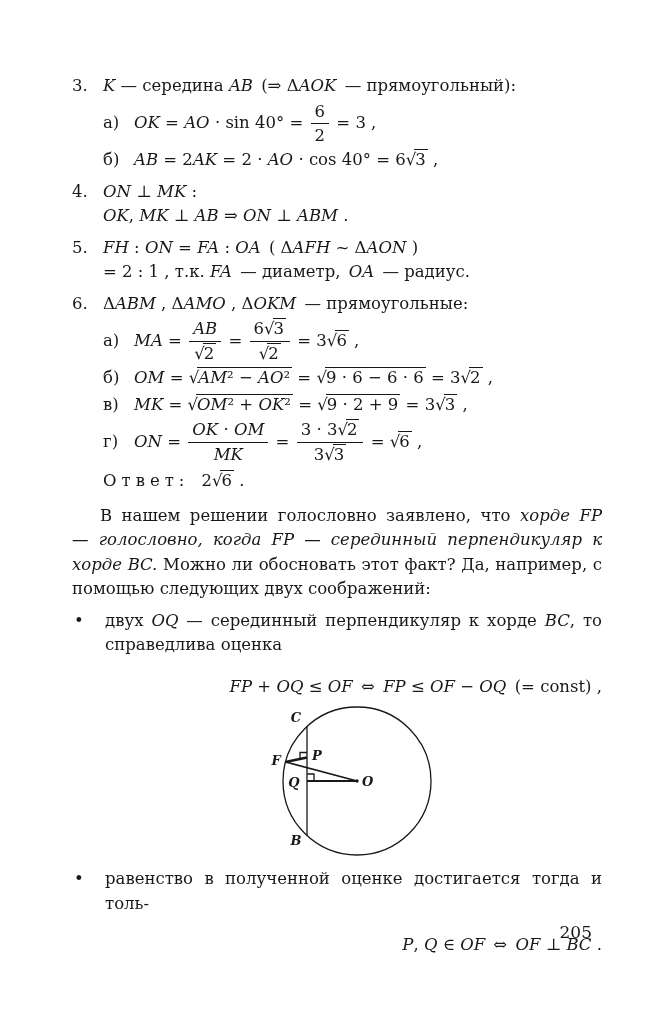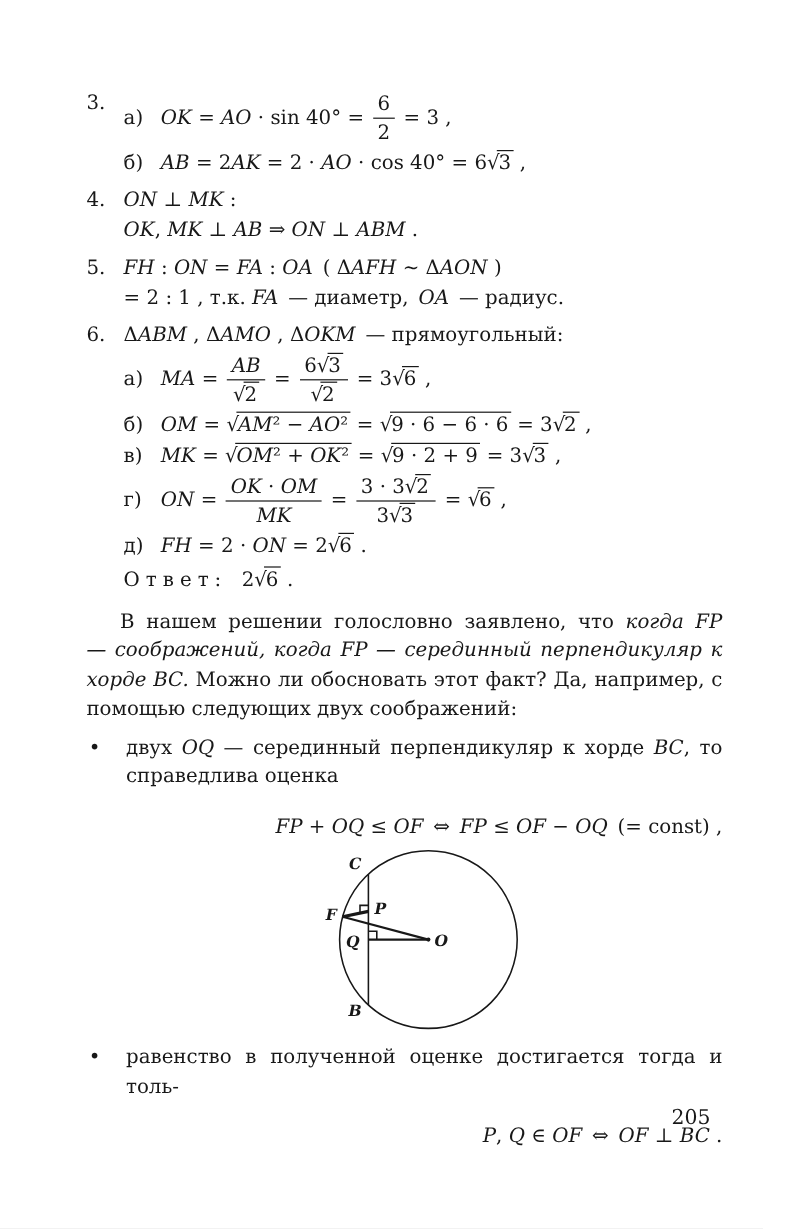--- a/index.html
+++ b/index.html
@@ -56,20 +56,21 @@
 </style>
 </head>
 <body>
 
 <main class="page">
   <div class="content">
 
     <div class="step">
       <span class="step-num">3.</span>
       <div class="step-body">
+        <div class="line math"><span class="it">K</span><span class="rm"> — середина </span><span class="it">AB</span><span class="rm"> (⇒ Δ</span><span class="it">AOK</span><span class="rm"> — прямоугольный):</span></div>
         <div class="sub"><span class="slabel">а)</span><span class="math"><span class="it">OK</span><span class="rm"> = </span><span class="it">AO</span><span class="rm"> · sin 40° = </span><span class="frac"><span class="num"><span class="rm">6</span></span><span class="den"><span class="rm">2</span></span></span><span class="rm"> = 3 ,</span></span></div>
         <div class="sub"><span class="slabel">б)</span><span class="math"><span class="it">AB</span><span class="rm"> = 2</span><span class="it">AK</span><span class="rm"> = 2 · </span><span class="it">AO</span><span class="rm"> · cos 40° = 6</span><span class="sqrt"><span class="sign">√</span><span class="rad"><span class="rm">3</span></span></span><span class="rm"> ,</span></span></div>
       </div>
     </div>
 
     <div class="step">
       <span class="step-num">4.</span>
       <div class="step-body">
         <div class="line math"><span class="it">ON</span><span class="rm"> ⊥ </span><span class="it">MK</span><span class="rm"> :</span></div>
         <div class="line math"><span class="it">OK</span><span class="rm">, </span><span class="it">MK</span><span class="rm"> ⊥ </span><span class="it">AB</span><span class="rm"> ⇒ </span><span class="it">ON</span><span class="rm"> ⊥ </span><span class="it">ABM</span><span class="rm"> .</span></div>
@@ -80,36 +81,35 @@
       <span class="step-num">5.</span>
       <div class="step-body">
         <div class="line math"><span class="it">FH</span><span class="rm"> : </span><span class="it">ON</span><span class="rm"> = </span><span class="it">FA</span><span class="rm"> : </span><span class="it">OA</span><span class="rm"> ( Δ</span><span class="it">AFH</span><span class="rm"> ~ Δ</span><span class="it">AON</span><span class="rm"> )</span></div>
         <div class="line math"><span class="rm">= 2 : 1 ,  т.к. </span><span class="it">FA</span><span class="rm"> — диаметр, </span><span class="it">OA</span><span class="rm"> — радиус.</span></div>
       </div>
     </div>
 
     <div class="step">
       <span class="step-num">6.</span>
       <div class="step-body">
-        <div class="line math"><span class="rm">Δ</span><span class="it">ABM</span><span class="rm"> , Δ</span><span class="it">AMO</span><span class="rm"> , Δ</span><span class="it">OKM</span><span class="rm"> — прямоугольный:</span></div>
+        <div class="line math"><span class="rm">Δ</span><span class="it">ABM</span><span class="rm"> , Δ</span><span class="it">AMO</span><span class="rm"> , Δ</span><span class="it">OKM</span><span class="rm"> — прямоугольные:</span></div>
         <div class="sub"><span class="slabel">а)</span><span class="math"><span class="it">MA</span><span class="rm"> = </span><span class="frac"><span class="num"><span class="it">AB</span></span><span class="den"><span class="sqrt"><span class="sign">√</span><span class="rad"><span class="rm">2</span></span></span></span></span><span class="rm"> = </span><span class="frac"><span class="num"><span class="rm">6</span><span class="sqrt"><span class="sign">√</span><span class="rad"><span class="rm">3</span></span></span></span><span class="den"><span class="sqrt"><span class="sign">√</span><span class="rad"><span class="rm">2</span></span></span></span></span><span class="rm"> = 3</span><span class="sqrt"><span class="sign">√</span><span class="rad"><span class="rm">6</span></span></span><span class="rm"> ,</span></span></div>
         <div class="sub"><span class="slabel">б)</span><span class="math"><span class="it">OM</span><span class="rm"> = </span><span class="sqrt"><span class="sign">√</span><span class="rad"><span class="it">AM</span><span class="rm">² − </span><span class="it">AO</span><span class="rm">²</span></span></span><span class="rm"> = </span><span class="sqrt"><span class="sign">√</span><span class="rad"><span class="rm">9 · 6 − 6 · 6</span></span></span><span class="rm"> = 3</span><span class="sqrt"><span class="sign">√</span><span class="rad"><span class="rm">2</span></span></span><span class="rm"> ,</span></span></div>
         <div class="sub"><span class="slabel">в)</span><span class="math"><span class="it">MK</span><span class="rm"> = </span><span class="sqrt"><span class="sign">√</span><span class="rad"><span class="it">OM</span><span class="rm">² + </span><span class="it">OK</span><span class="rm">²</span></span></span><span class="rm"> = </span><span class="sqrt"><span class="sign">√</span><span class="rad"><span class="rm">9 · 2 + 9</span></span></span><span class="rm"> = 3</span><span class="sqrt"><span class="sign">√</span><span class="rad"><span class="rm">3</span></span></span><span class="rm"> ,</span></span></div>
         <div class="sub"><span class="slabel">г)</span><span class="math"><span class="it">ON</span><span class="rm"> = </span><span class="frac"><span class="num"><span class="it">OK</span><span class="rm"> · </span><span class="it">OM</span></span><span class="den"><span class="it">MK</span></span></span><span class="rm"> = </span><span class="frac"><span class="num"><span class="rm">3 · 3</span><span class="sqrt"><span class="sign">√</span><span class="rad"><span class="rm">2</span></span></span></span><span class="den"><span class="rm">3</span><span class="sqrt"><span class="sign">√</span><span class="rad"><span class="rm">3</span></span></span></span></span><span class="rm"> = </span><span class="sqrt"><span class="sign">√</span><span class="rad"><span class="rm">6</span></span></span><span class="rm"> ,</span></span></div>
-        <div class="sub"><span class="slabel">д)</span><span class="math"><span class="it">FH</span><span class="rm"> = 2 · </span><span class="it">ON</span><span class="rm"> = 2</span><span class="sqrt"><span class="sign">√</span><span class="rad"><span class="rm">6</span></span></span><span class="rm"> .</span></span></div>
       </div>
     </div>
 
     <div class="ans">
       <span class="spaced">Ответ:</span><span class="math"><span class="rm">2</span><span class="sqrt"><span class="sign">√</span><span class="rad"><span class="rm">6</span></span></span><span class="rm"> .</span></span>
     </div>
 
     <div class="para">
-      <div class="jline first"><span class="rm">В нашем решении голословно заявлено, что </span><span class="it">когда FP</span></div>
-      <div class="jline"><span class="it">— соображений, когда FP — серединный перпендикуляр к</span></div>
+      <div class="jline first"><span class="rm">В нашем решении голословно заявлено, что </span><span class="it">хорде FP</span></div>
+      <div class="jline"><span class="it">— голословно, когда FP — серединный перпендикуляр к</span></div>
       <div class="jline"><span class="it">хорде BC.</span><span class="rm"> Можно ли обосновать этот факт? Да, например, с</span></div>
       <div class="jline last"><span class="rm">помощью следующих двух соображений:</span></div>
     </div>
 
     <div class="bullet">
       <span class="dot">•</span>
       <div class="bullet-body">
         <div class="jline"><span class="rm">двух </span><span class="it">OQ</span><span class="rm"> — серединный перпендикуляр к хорде </span><span class="it">BC</span><span class="rm">, то</span></div>
         <div class="line last"><span class="rm">справедлива оценка</span></div>
       </div>

